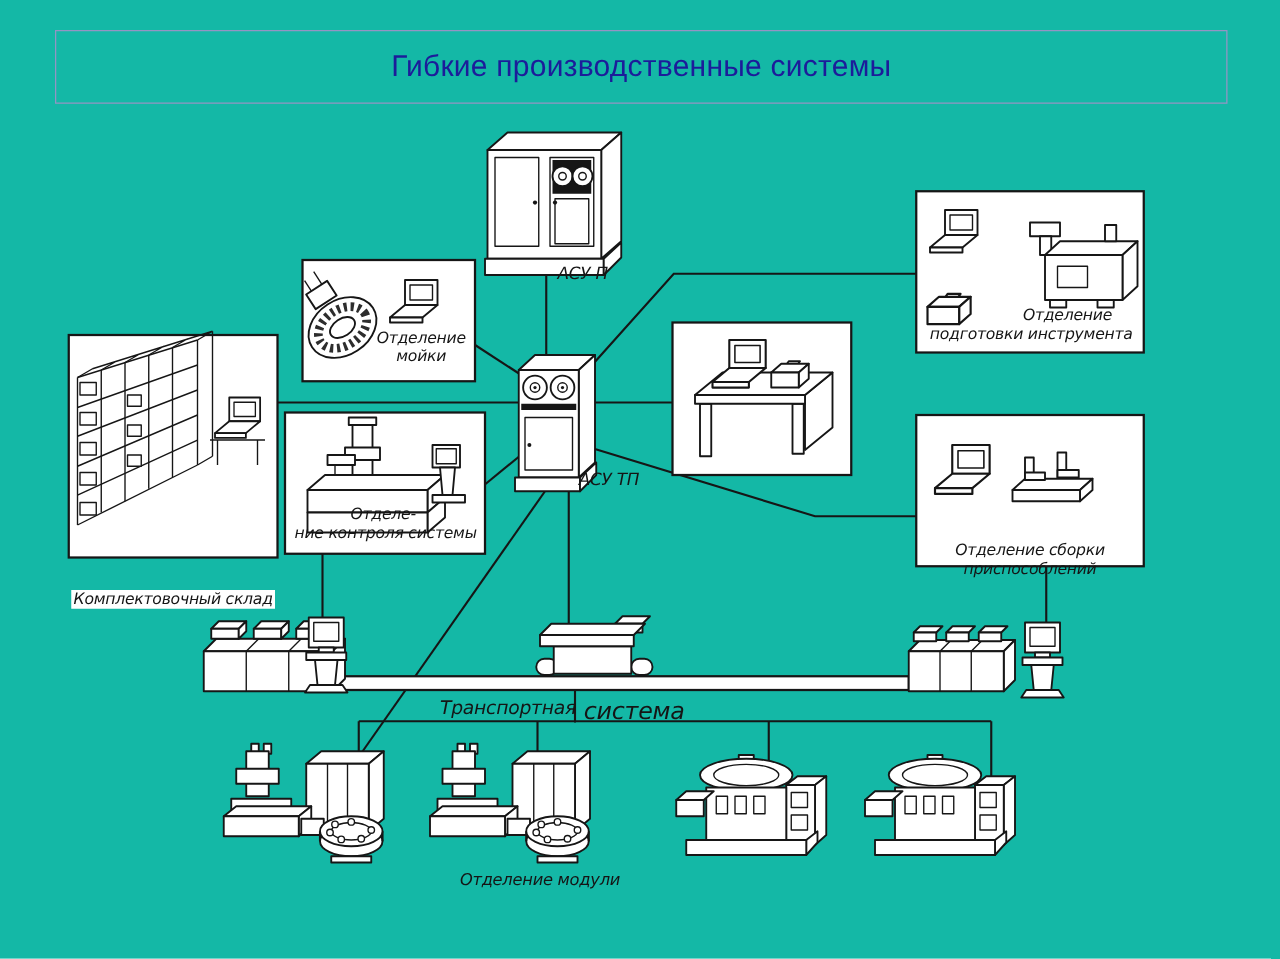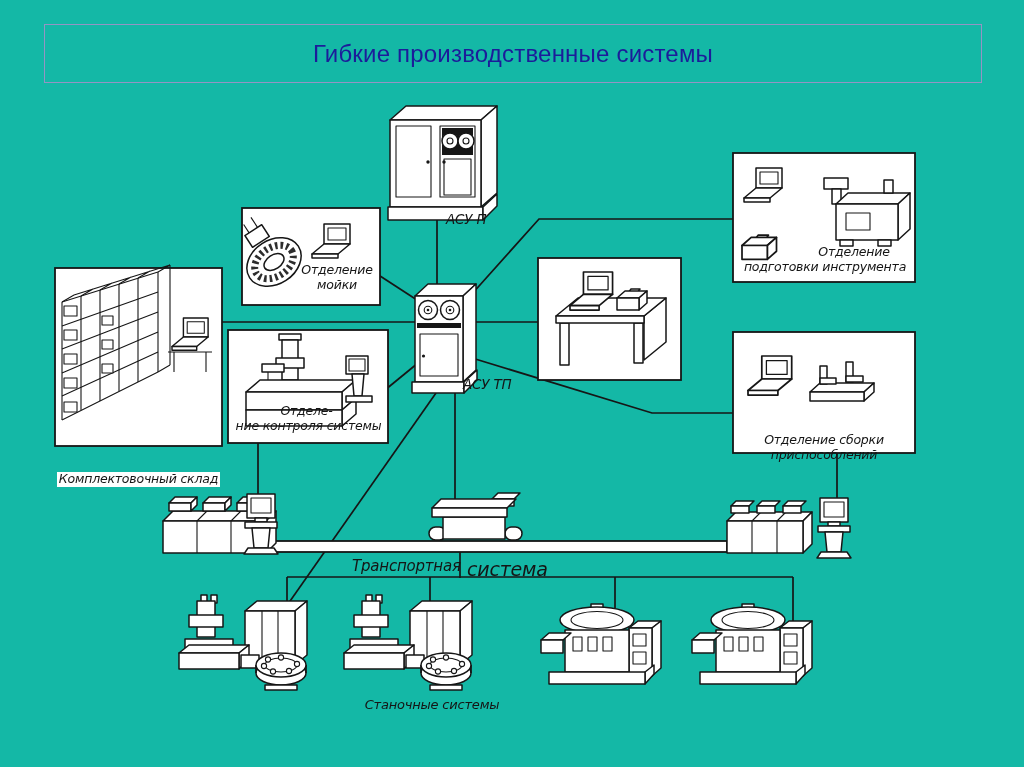--- a/index.html
+++ b/index.html
@@ -341,15 +341,15 @@
   </div>
 
   <div class="lbl ctr" style="left:744px;top:409px;width:160px;margin-top:24px;">
     <span class="l2">Отделение сборки</span>
     <span class="l2">приспособлений</span>
   </div>
 
   <div class="lbl" style="left:352px;top:558px;width:102px;text-align:right;font-size:15px;">Транспортная</div>
   <div class="lbl" style="left:467px;top:558px;font-size:19px;">система</div>
 
-  <div class="lbl ctr" style="left:362px;top:697px;width:140px;font-size:13px;">Станочные системы</div>
+  <div class="lbl ctr" style="left:362px;top:697px;width:140px;font-size:13px;">Отделение модули</div>
 
 </div>
 
 </body></html>

